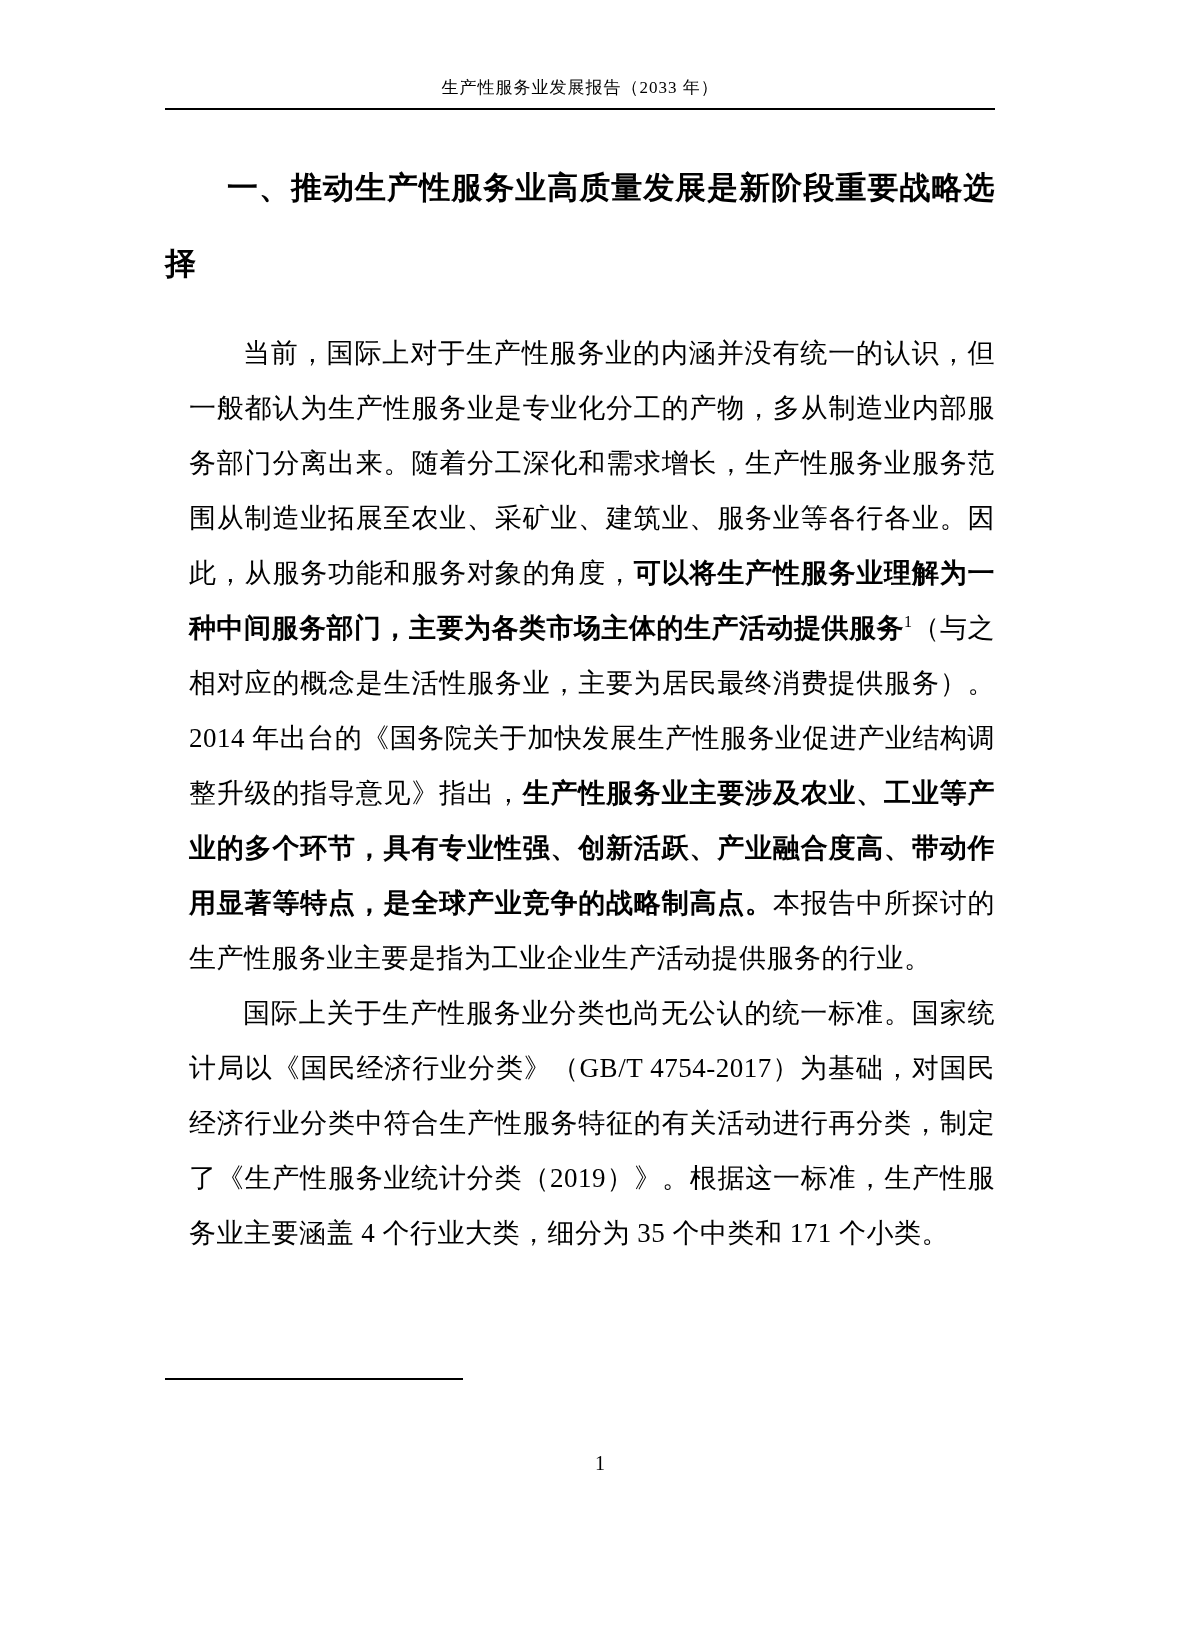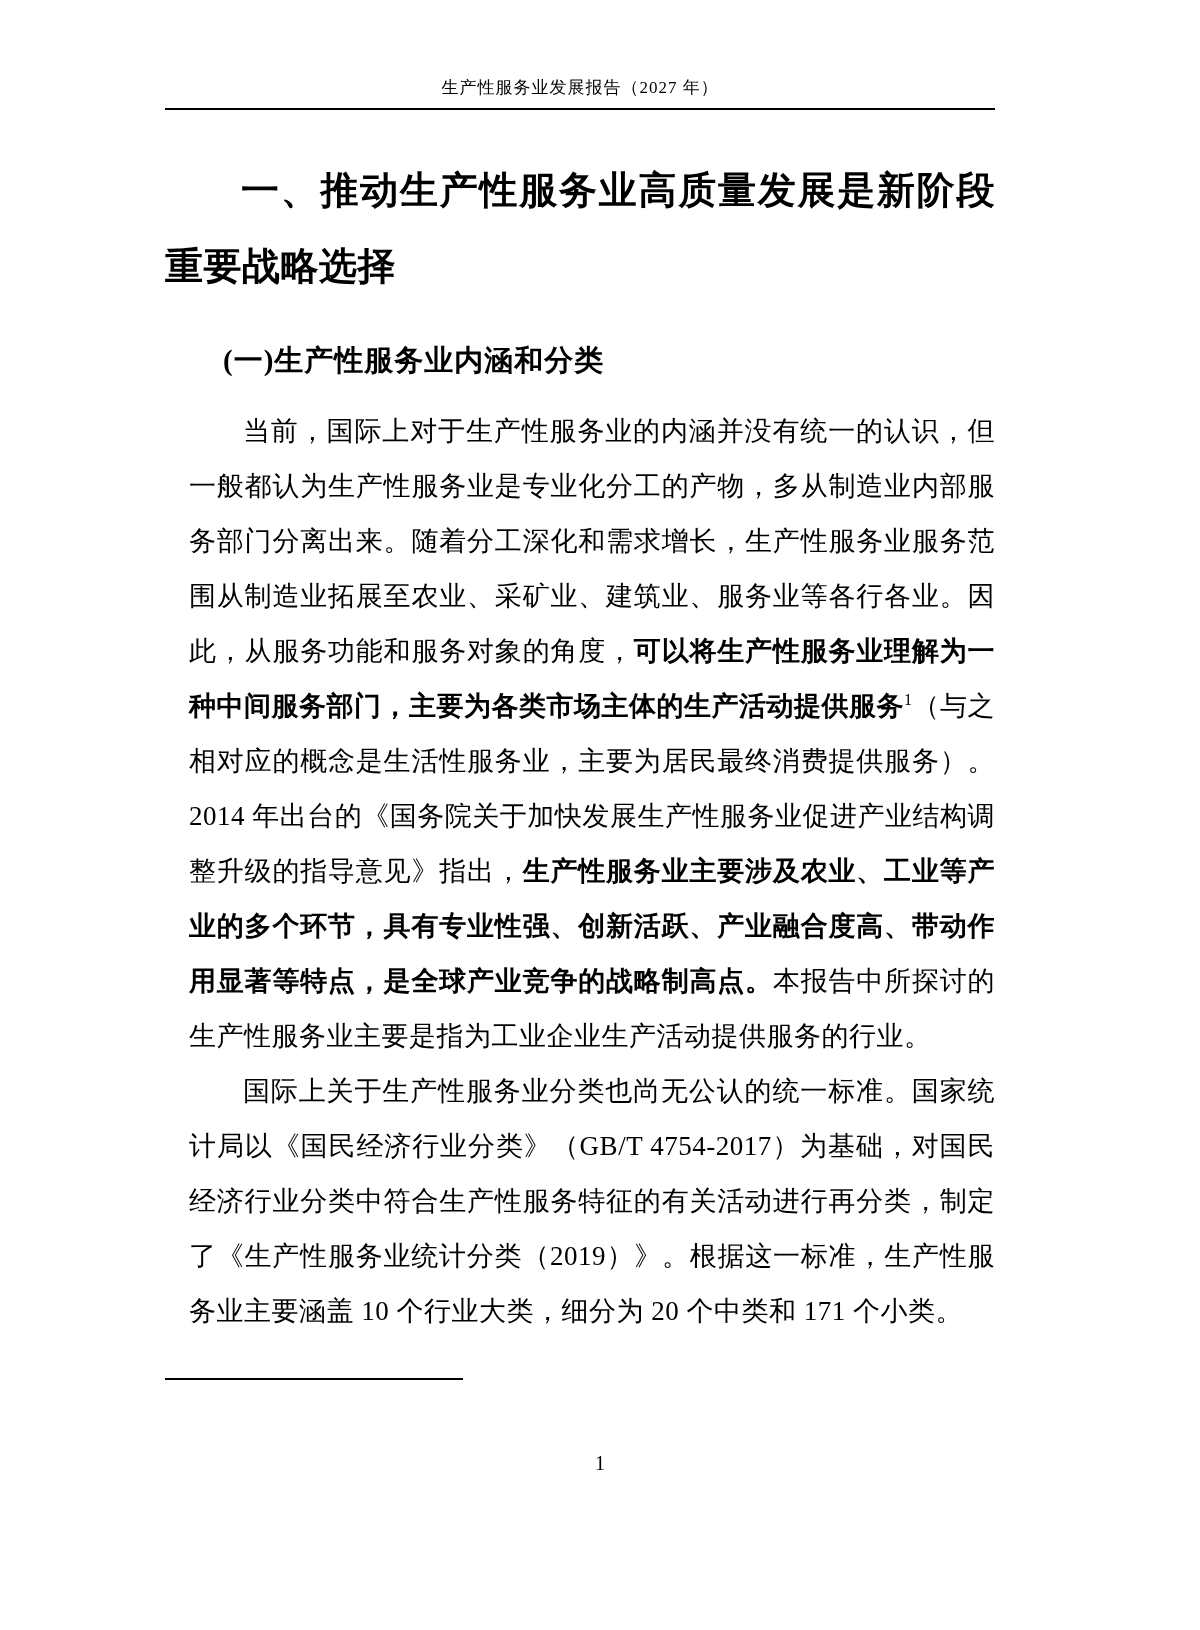--- a/index.html
+++ b/index.html
@@ -19,23 +19,23 @@
   }
   .doc-header {
     text-align: center;
     font-size: 17px;
     letter-spacing: 1px;
     padding-bottom: 9px;
     border-bottom: 2px solid #000000;
   }
   .h1 {
     margin-top: 42px;
-    font-family: Liberation Serif, serif;
+    font-family: Liberation Mono, monospace;
     font-weight: bold;
-    font-size: 38px;
+    font-size: 31px;
     line-height: 76px;
     text-indent: 2em;
     text-align: justify;
     letter-spacing: 0.5px;
   }
   .h2 {
     margin-top: 34px;
     font-weight: bold;
     font-size: 29px;
     line-height: 44px;
@@ -88,28 +88,27 @@
     width: 1200px;
     text-align: center;
     font-size: 20px;
   }
 </style>
 </head>
 <body>
 
 <div class="page">
 
-  <div class="doc-header">生产性服务业发展报告（2027 年）</div>
+  <div class="doc-header">生产性服务业发展报告（2033 年）</div>
 
   <div class="h1">一、推动生产性服务业高质量发展是新阶段重要战略选择</div>
 
-  <div class="h2">(一)生产性服务业内涵和分类</div>
 
   <p class="para para-first"><span>当前，国际上对于生产性服务业的内涵并没有统一的认识，但一般都认为生产性服务业是专业化分工的产物，多从制造业内部服务部门分离出来。随着分工深化和需求增长，生产性服务业服务范围从制造业拓展至农业、采矿业、建筑业、服务业等各行各业。因此，从服务功能和服务对象的角度，</span><span class="bd">可以将生产性服务业理解为一种中间服务部门，主要为各类市场主体的生产活动提供服务</span><sup class="fnref">1</sup><span>（与之相对应的概念是生活性服务业，主要为居民最终消费提供服务）。2014 年出台的《国务院关于加快发展生产性服务业促进产业结构调整升级的指导意见》指出，</span><span class="bd">生产性服务业主要涉及农业、工业等产业的多个环节，具有专业性强、创新活跃、产业融合度高、带动作用显著等特点，是全球产业竞争的战略制高点。</span><span>本报告中所探讨的生产性服务业主要是指为工业企业生产活动提供服务的行业。</span></p>
 
-  <p class="para">国际上关于生产性服务业分类也尚无公认的统一标准。国家统计局以《国民经济行业分类》（GB/T 4754-2017）为基础，对国民经济行业分类中符合生产性服务特征的有关活动进行再分类，制定了《生产性服务业统计分类（2019）》。根据这一标准，生产性服务业主要涵盖 10 个行业大类，细分为 20 个中类和 171 个小类。</p>
+  <p class="para">国际上关于生产性服务业分类也尚无公认的统一标准。国家统计局以《国民经济行业分类》（GB/T 4754-2017）为基础，对国民经济行业分类中符合生产性服务特征的有关活动进行再分类，制定了《生产性服务业统计分类（2019）》。根据这一标准，生产性服务业主要涵盖 4 个行业大类，细分为 35 个中类和 171 个小类。</p>
 
   <div class="footnote-sep"></div>
 
 
   <div class="page-number">1</div>
 
 </div>
 
 </body></html>

